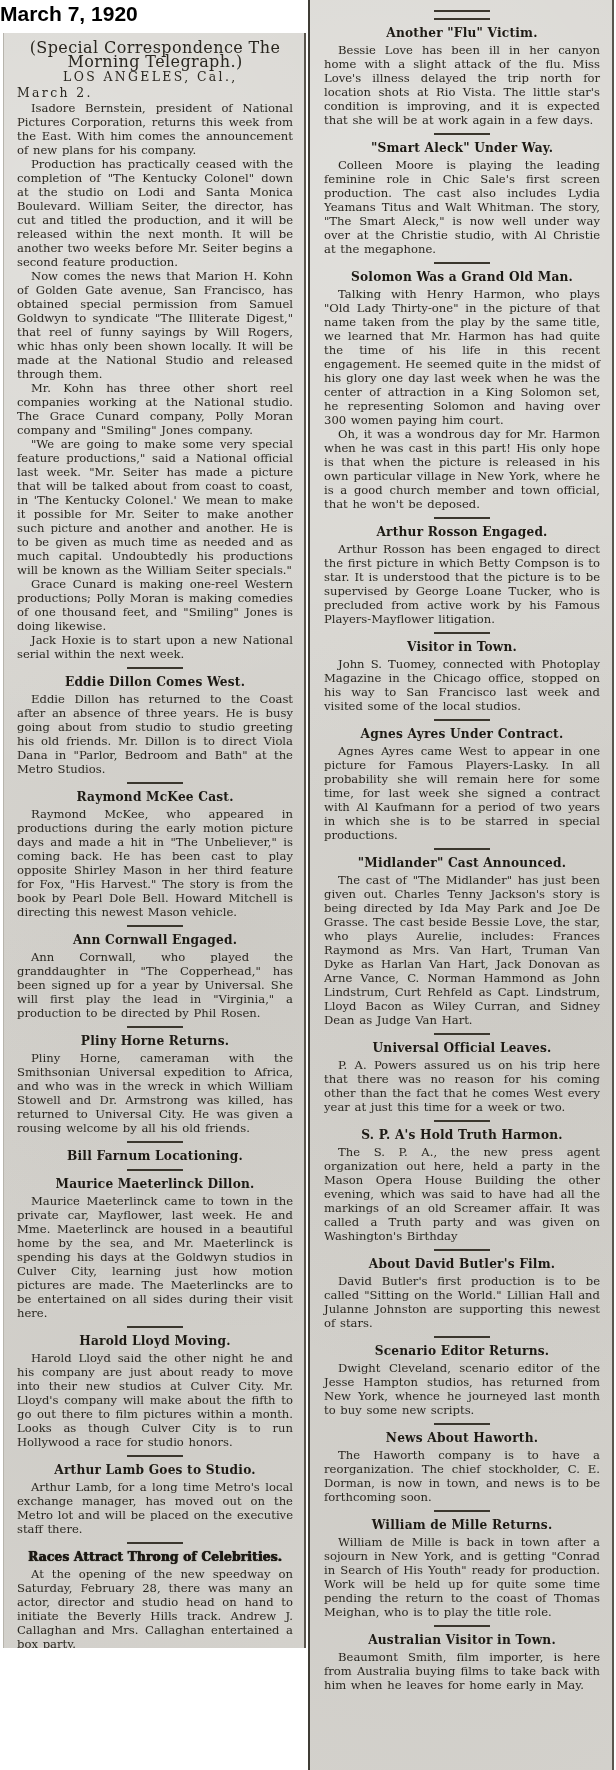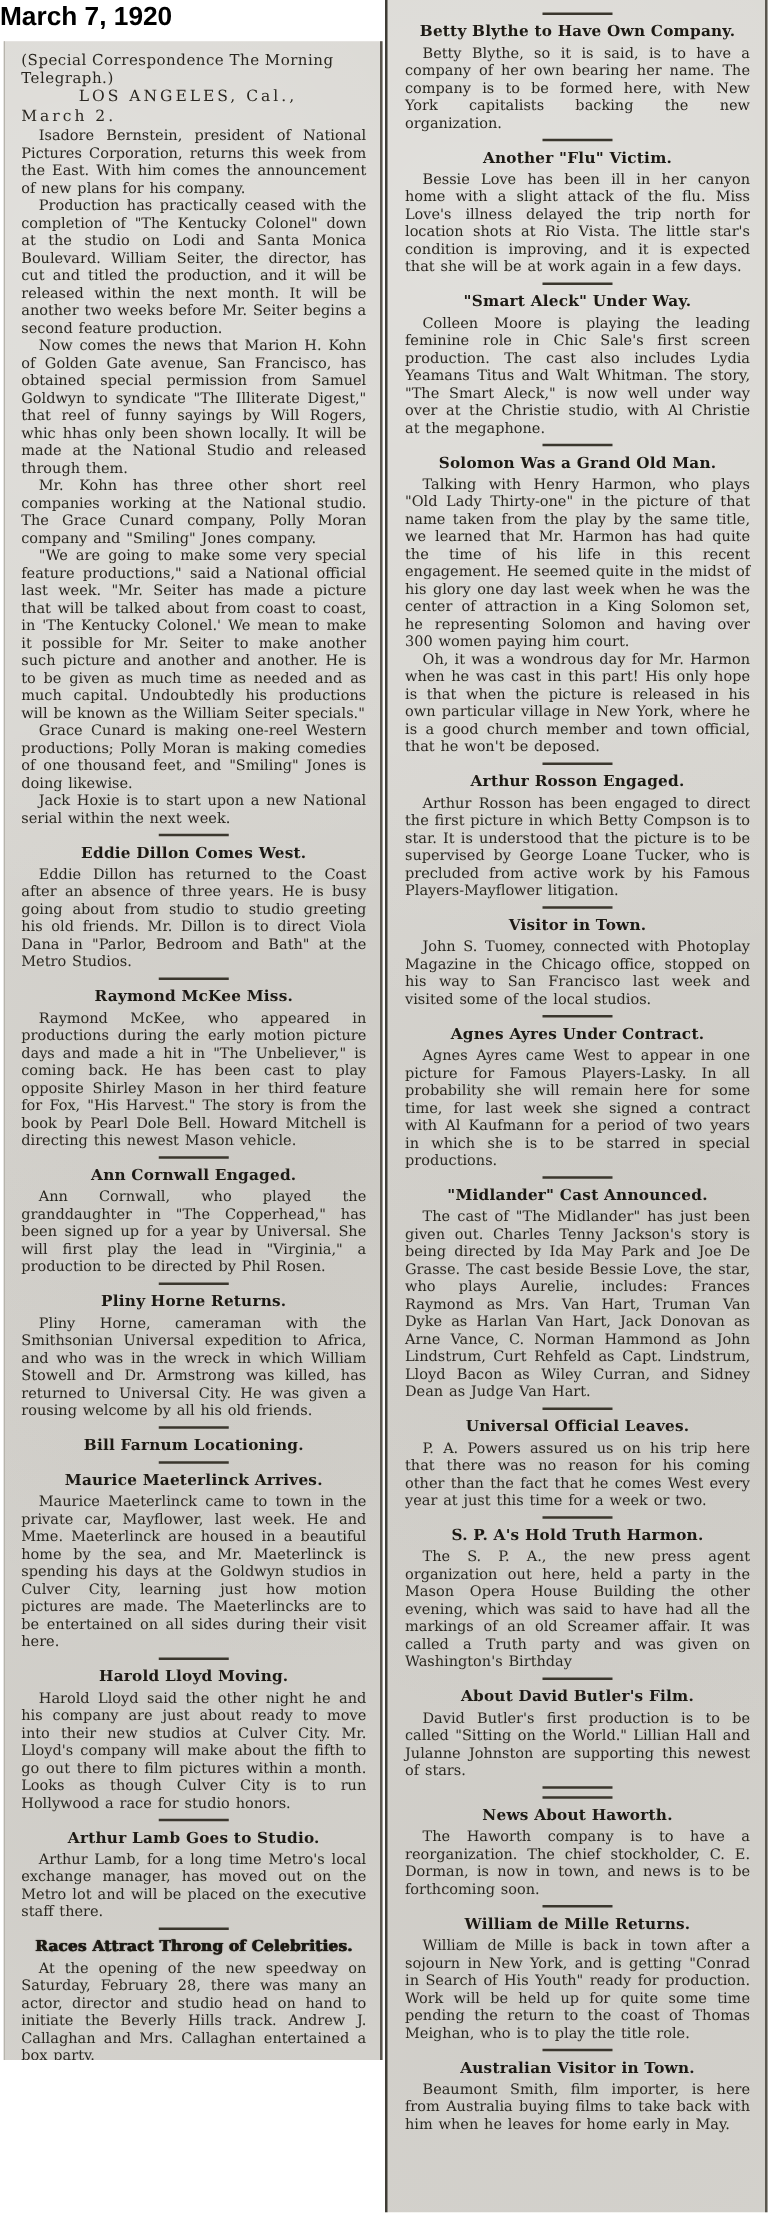--- a/index.html
+++ b/index.html
@@ -37,21 +37,21 @@
   p.art {
     font-size:11.6px; line-height:14px; text-align:justify;
     text-indent:14px; word-spacing:1px; color:#29261f;
   }
   h3.headline {
     font-size:12.2px; line-height:14px; text-align:center; font-weight:bold;
     margin:6px 0 3px; letter-spacing:.2px; color:#1d1a14;
   }
   h3.headline.heavy { text-shadow:.6px 0 0 #1d1a14, 0 0 1px #1d1a14; }
   .divider { width:56px; border-top:2px solid #3a362d; margin:6px auto 3px; height:0; }
-  .credit { font-size:12px; line-height:14px; letter-spacing:.4px; color:#29261f; }
+  .credit { font-size:16px; line-height:14px; letter-spacing:.4px; color:#29261f;text-align:center; }
   .dateline { font-size:12.4px; line-height:16px; letter-spacing:2.4px; text-indent:46px; color:#29261f; }
 </style>
 </head>
 <body>
 
 <div class="date-caption">March 7, 1920</div>
 
 <div class="col col-left">
   <div class="credit">(Special Correspondence The Morning Telegraph.)</div>
   <div class="dateline">LOS ANGELES, Cal., March 2.</div>
@@ -65,40 +65,40 @@
         <p class="art">Grace Cunard is making one-reel Western productions; Polly Moran is making comedies of one thousand feet, and "Smiling" Jones is doing likewise.</p>
         <p class="art">Jack Hoxie is to start upon a new National serial within the next week.</p>
       </div>
       <div class="divider"></div>
       <div class="article">
         <h3 class="headline">Eddie Dillon Comes West.</h3>
         <p class="art">Eddie Dillon has returned to the Coast after an absence of three years. He is busy going about from studio to studio greeting his old friends. Mr. Dillon is to direct Viola Dana in "Parlor, Bedroom and Bath" at the Metro Studios.</p>
       </div>
       <div class="divider"></div>
       <div class="article">
-        <h3 class="headline">Raymond McKee Miss.</h3>
+        <h3 class="headline">Raymond McKee Cast.</h3>
         <p class="art">Raymond McKee, who appeared in productions during the early motion picture days and made a hit in "The Unbeliever," is coming back. He has been cast to play opposite Shirley Mason in her third feature for Fox, "His Harvest." The story is from the book by Pearl Dole Bell. Howard Mitchell is directing this newest Mason vehicle.</p>
       </div>
       <div class="divider"></div>
       <div class="article">
         <h3 class="headline">Ann Cornwall Engaged.</h3>
         <p class="art">Ann Cornwall, who played the granddaughter in "The Copperhead," has been signed up for a year by Universal. She will first play the lead in "Virginia," a production to be directed by Phil Rosen.</p>
       </div>
       <div class="divider"></div>
       <div class="article">
         <h3 class="headline">Pliny Horne Returns.</h3>
         <p class="art">Pliny Horne, cameraman with the Smithsonian Universal expedition to Africa, and who was in the wreck in which William Stowell and Dr. Armstrong was killed, has returned to Universal City. He was given a rousing welcome by all his old friends.</p>
       </div>
       <div class="divider"></div>
       <div class="article">
         <h3 class="headline">Bill Farnum Locationing.</h3>
       </div>
       <div class="divider"></div>
       <div class="article">
-        <h3 class="headline">Maurice Maeterlinck Arrives.</h3>
+        <h3 class="headline">Maurice Maeterlinck Dillon.</h3>
         <p class="art">Maurice Maeterlinck came to town in the private car, Mayflower, last week. He and Mme. Maeterlinck are housed in a beautiful home by the sea, and Mr. Maeterlinck is spending his days at the Goldwyn studios in Culver City, learning just how motion pictures are made. The Maeterlincks are to be entertained on all sides during their visit here.</p>
       </div>
       <div class="divider"></div>
       <div class="article">
         <h3 class="headline">Harold Lloyd Moving.</h3>
         <p class="art">Harold Lloyd said the other night he and his company are just about ready to move into their new studios at Culver City. Mr. Lloyd's company will make about the fifth to go out there to film pictures within a month. Looks as though Culver City is to run Hollywood a race for studio honors.</p>
       </div>
       <div class="divider"></div>
       <div class="article">
         <h3 class="headline">Arthur Lamb Goes to Studio.</h3>
@@ -108,24 +108,20 @@
       <div class="article">
         <h3 class="headline heavy">Races Attract Throng of Celebrities.</h3>
         <p class="art">At the opening of the new speedway on Saturday, February 28, there was many an actor, director and studio head on hand to initiate the Beverly Hills track. Andrew J. Callaghan and Mrs. Callaghan entertained a box party.</p>
       </div>
     </div>
 </div>
 
 <div class="col col-right">
   <div id="right-articles">
       <div class="divider"></div>
-      <div class="article">
-        <h3 class="headline">Betty Blythe to Have Own Company.</h3>
-        <p class="art">Betty Blythe, so it is said, is to have a company of her own bearing her name. The company is to be formed here, with New York capitalists backing the new organization.</p>
-      </div>
       <div class="divider"></div>
       <div class="article">
         <h3 class="headline">Another "Flu" Victim.</h3>
         <p class="art">Bessie Love has been ill in her canyon home with a slight attack of the flu. Miss Love's illness delayed the trip north for location shots at Rio Vista. The little star's condition is improving, and it is expected that she will be at work again in a few days.</p>
       </div>
       <div class="divider"></div>
       <div class="article">
         <h3 class="headline">"Smart Aleck" Under Way.</h3>
         <p class="art">Colleen Moore is playing the leading feminine role in Chic Sale's first screen production. The cast also includes Lydia Yeamans Titus and Walt Whitman. The story, "The Smart Aleck," is now well under way over at the Christie studio, with Al Christie at the megaphone.</p>
       </div>
@@ -164,20 +160,24 @@
       <div class="article">
         <h3 class="headline">S. P. A's Hold Truth Harmon.</h3>
         <p class="art">The S. P. A., the new press agent organization out here, held a party in the Mason Opera House Building the other evening, which was said to have had all the markings of an old Screamer affair. It was called a Truth party and was given on Washington's Birthday</p>
       </div>
       <div class="divider"></div>
       <div class="article">
         <h3 class="headline">About David Butler's Film.</h3>
         <p class="art">David Butler's first production is to be called "Sitting on the World." Lillian Hall and Julanne Johnston are supporting this newest of stars.</p>
       </div>
       <div class="divider"></div>
+      <div class="article">
+        <h3 class="headline">Scenario Editor Returns.</h3>
+        <p class="art">Dwight Cleveland, scenario editor of the Jesse Hampton studios, has returned from New York, whence he journeyed last month to buy some new scripts.</p>
+      </div>
       <div class="divider"></div>
       <div class="article">
         <h3 class="headline">News About Haworth.</h3>
         <p class="art">The Haworth company is to have a reorganization. The chief stockholder, C. E. Dorman, is now in town, and news is to be forthcoming soon.</p>
       </div>
       <div class="divider"></div>
       <div class="article">
         <h3 class="headline">William de Mille Returns.</h3>
         <p class="art">William de Mille is back in town after a sojourn in New York, and is getting "Conrad in Search of His Youth" ready for production. Work will be held up for quite some time pending the return to the coast of Thomas Meighan, who is to play the title role.</p>
       </div>

